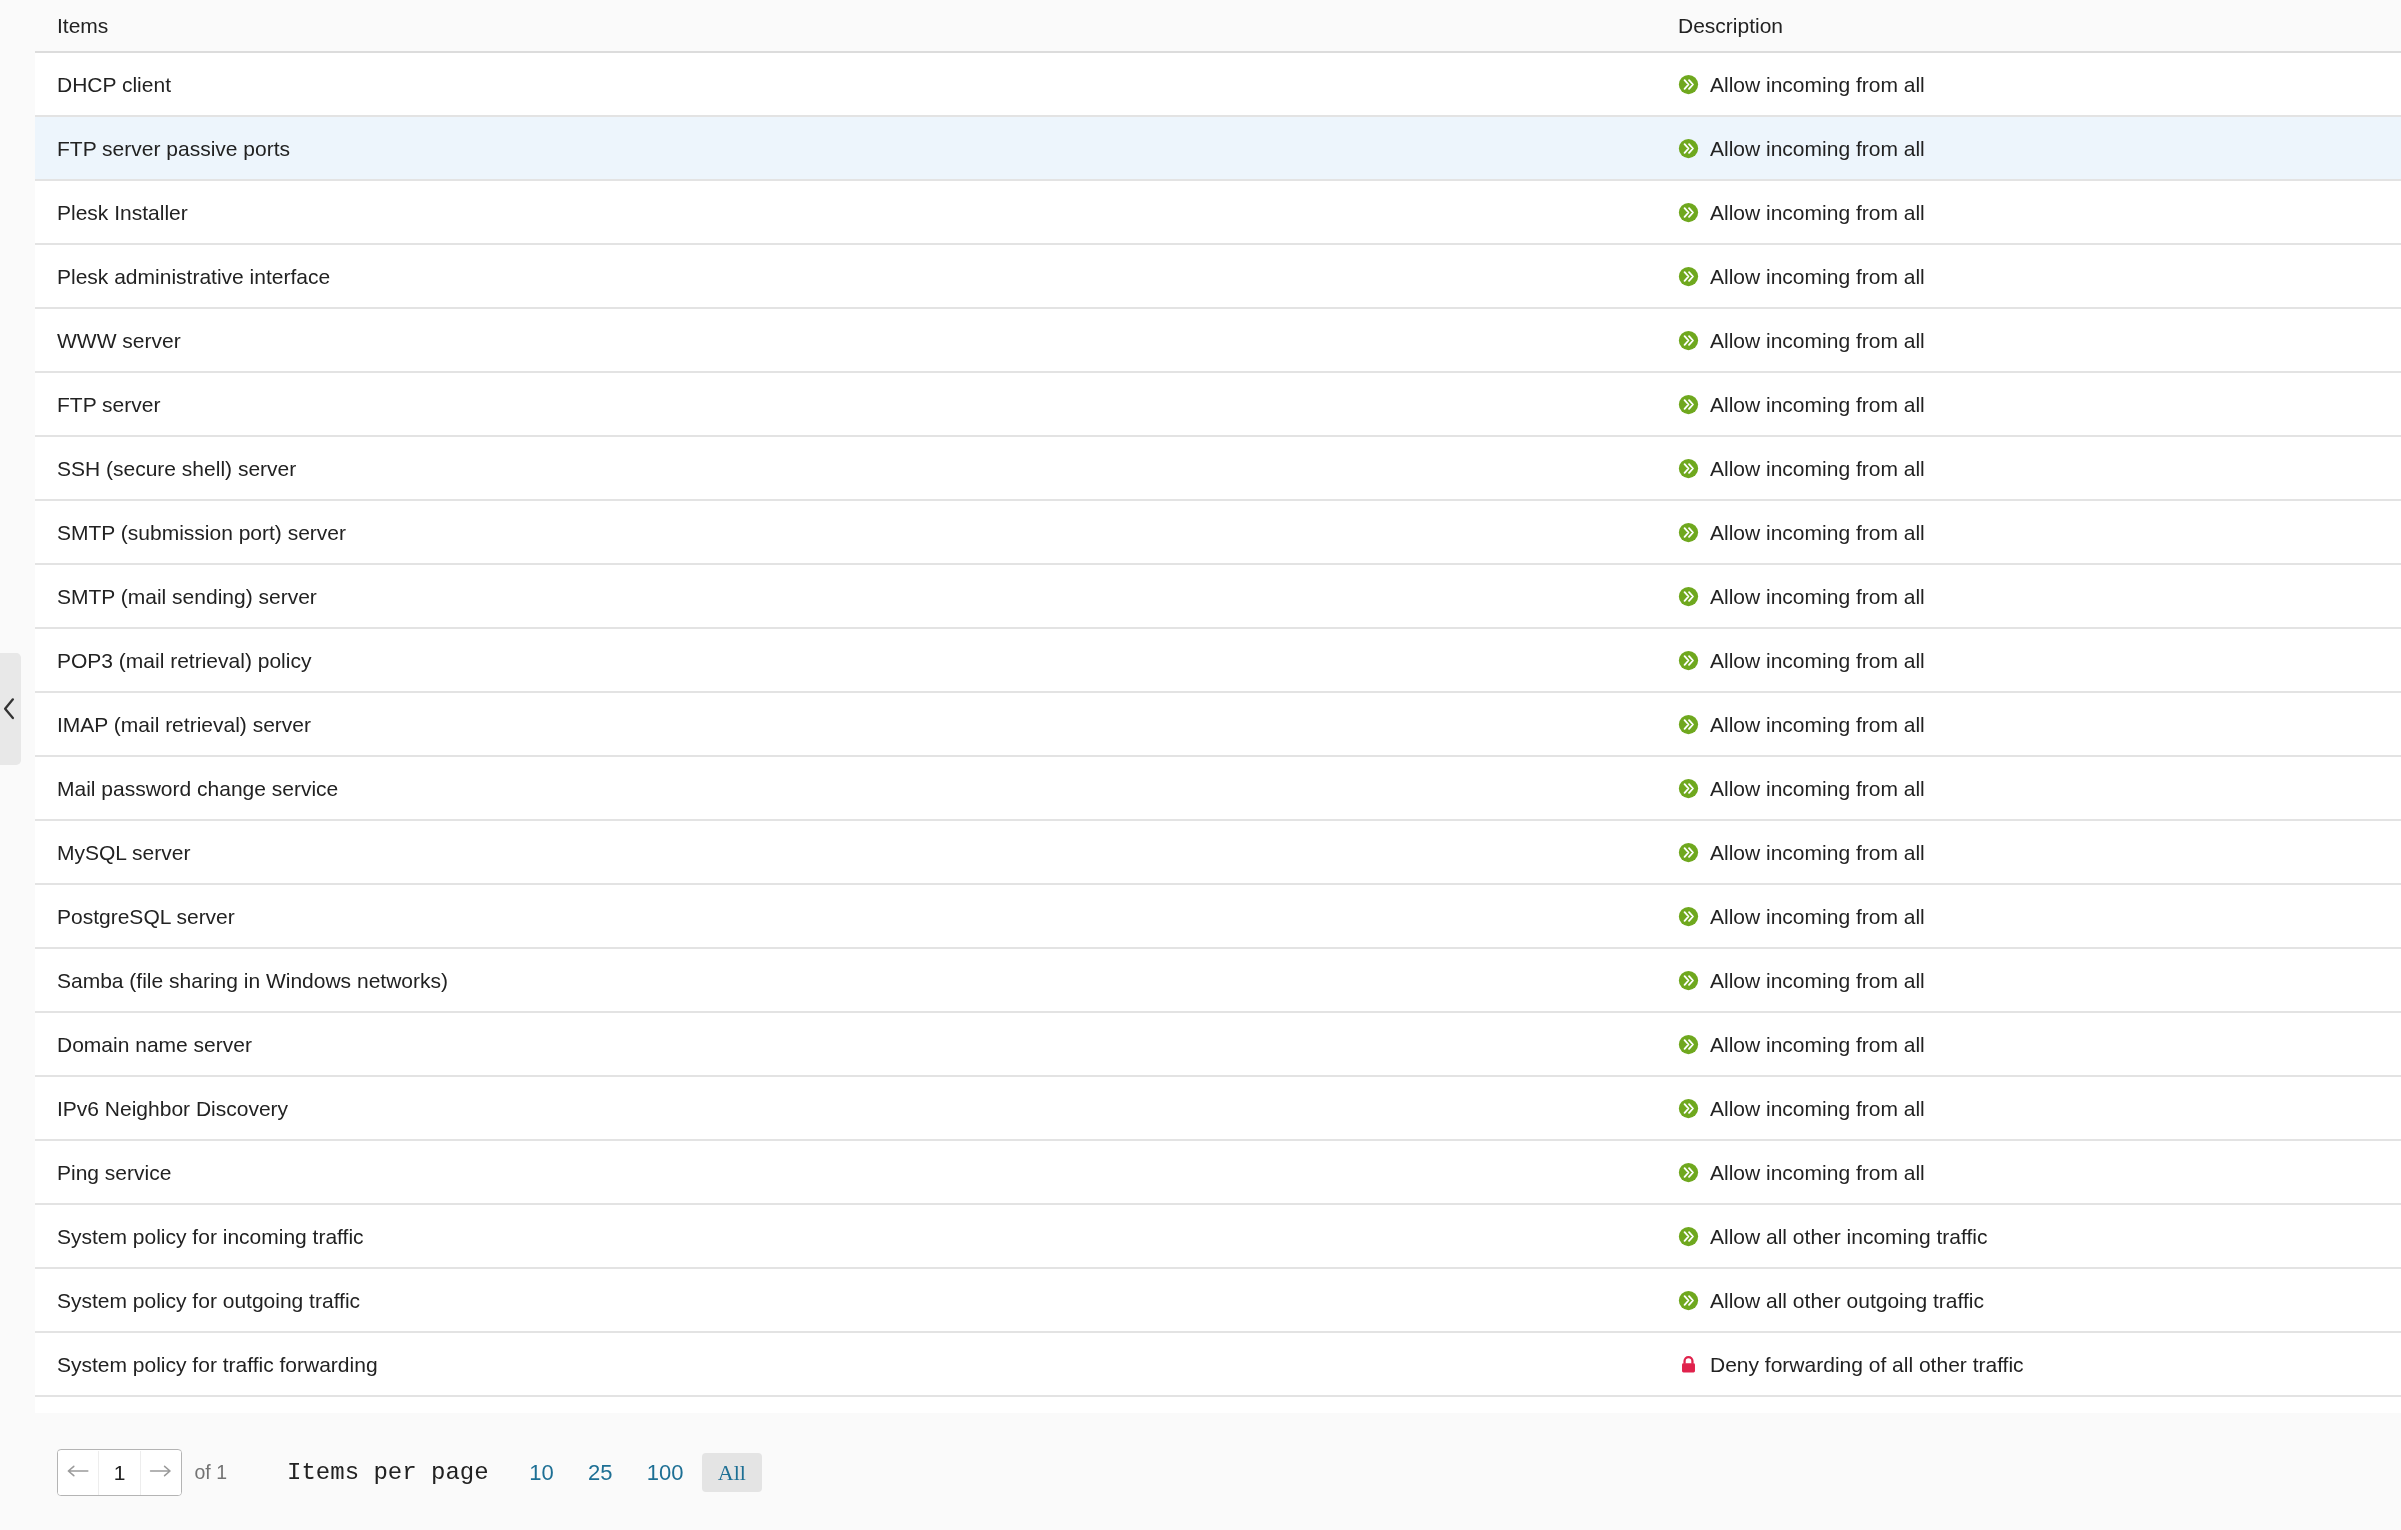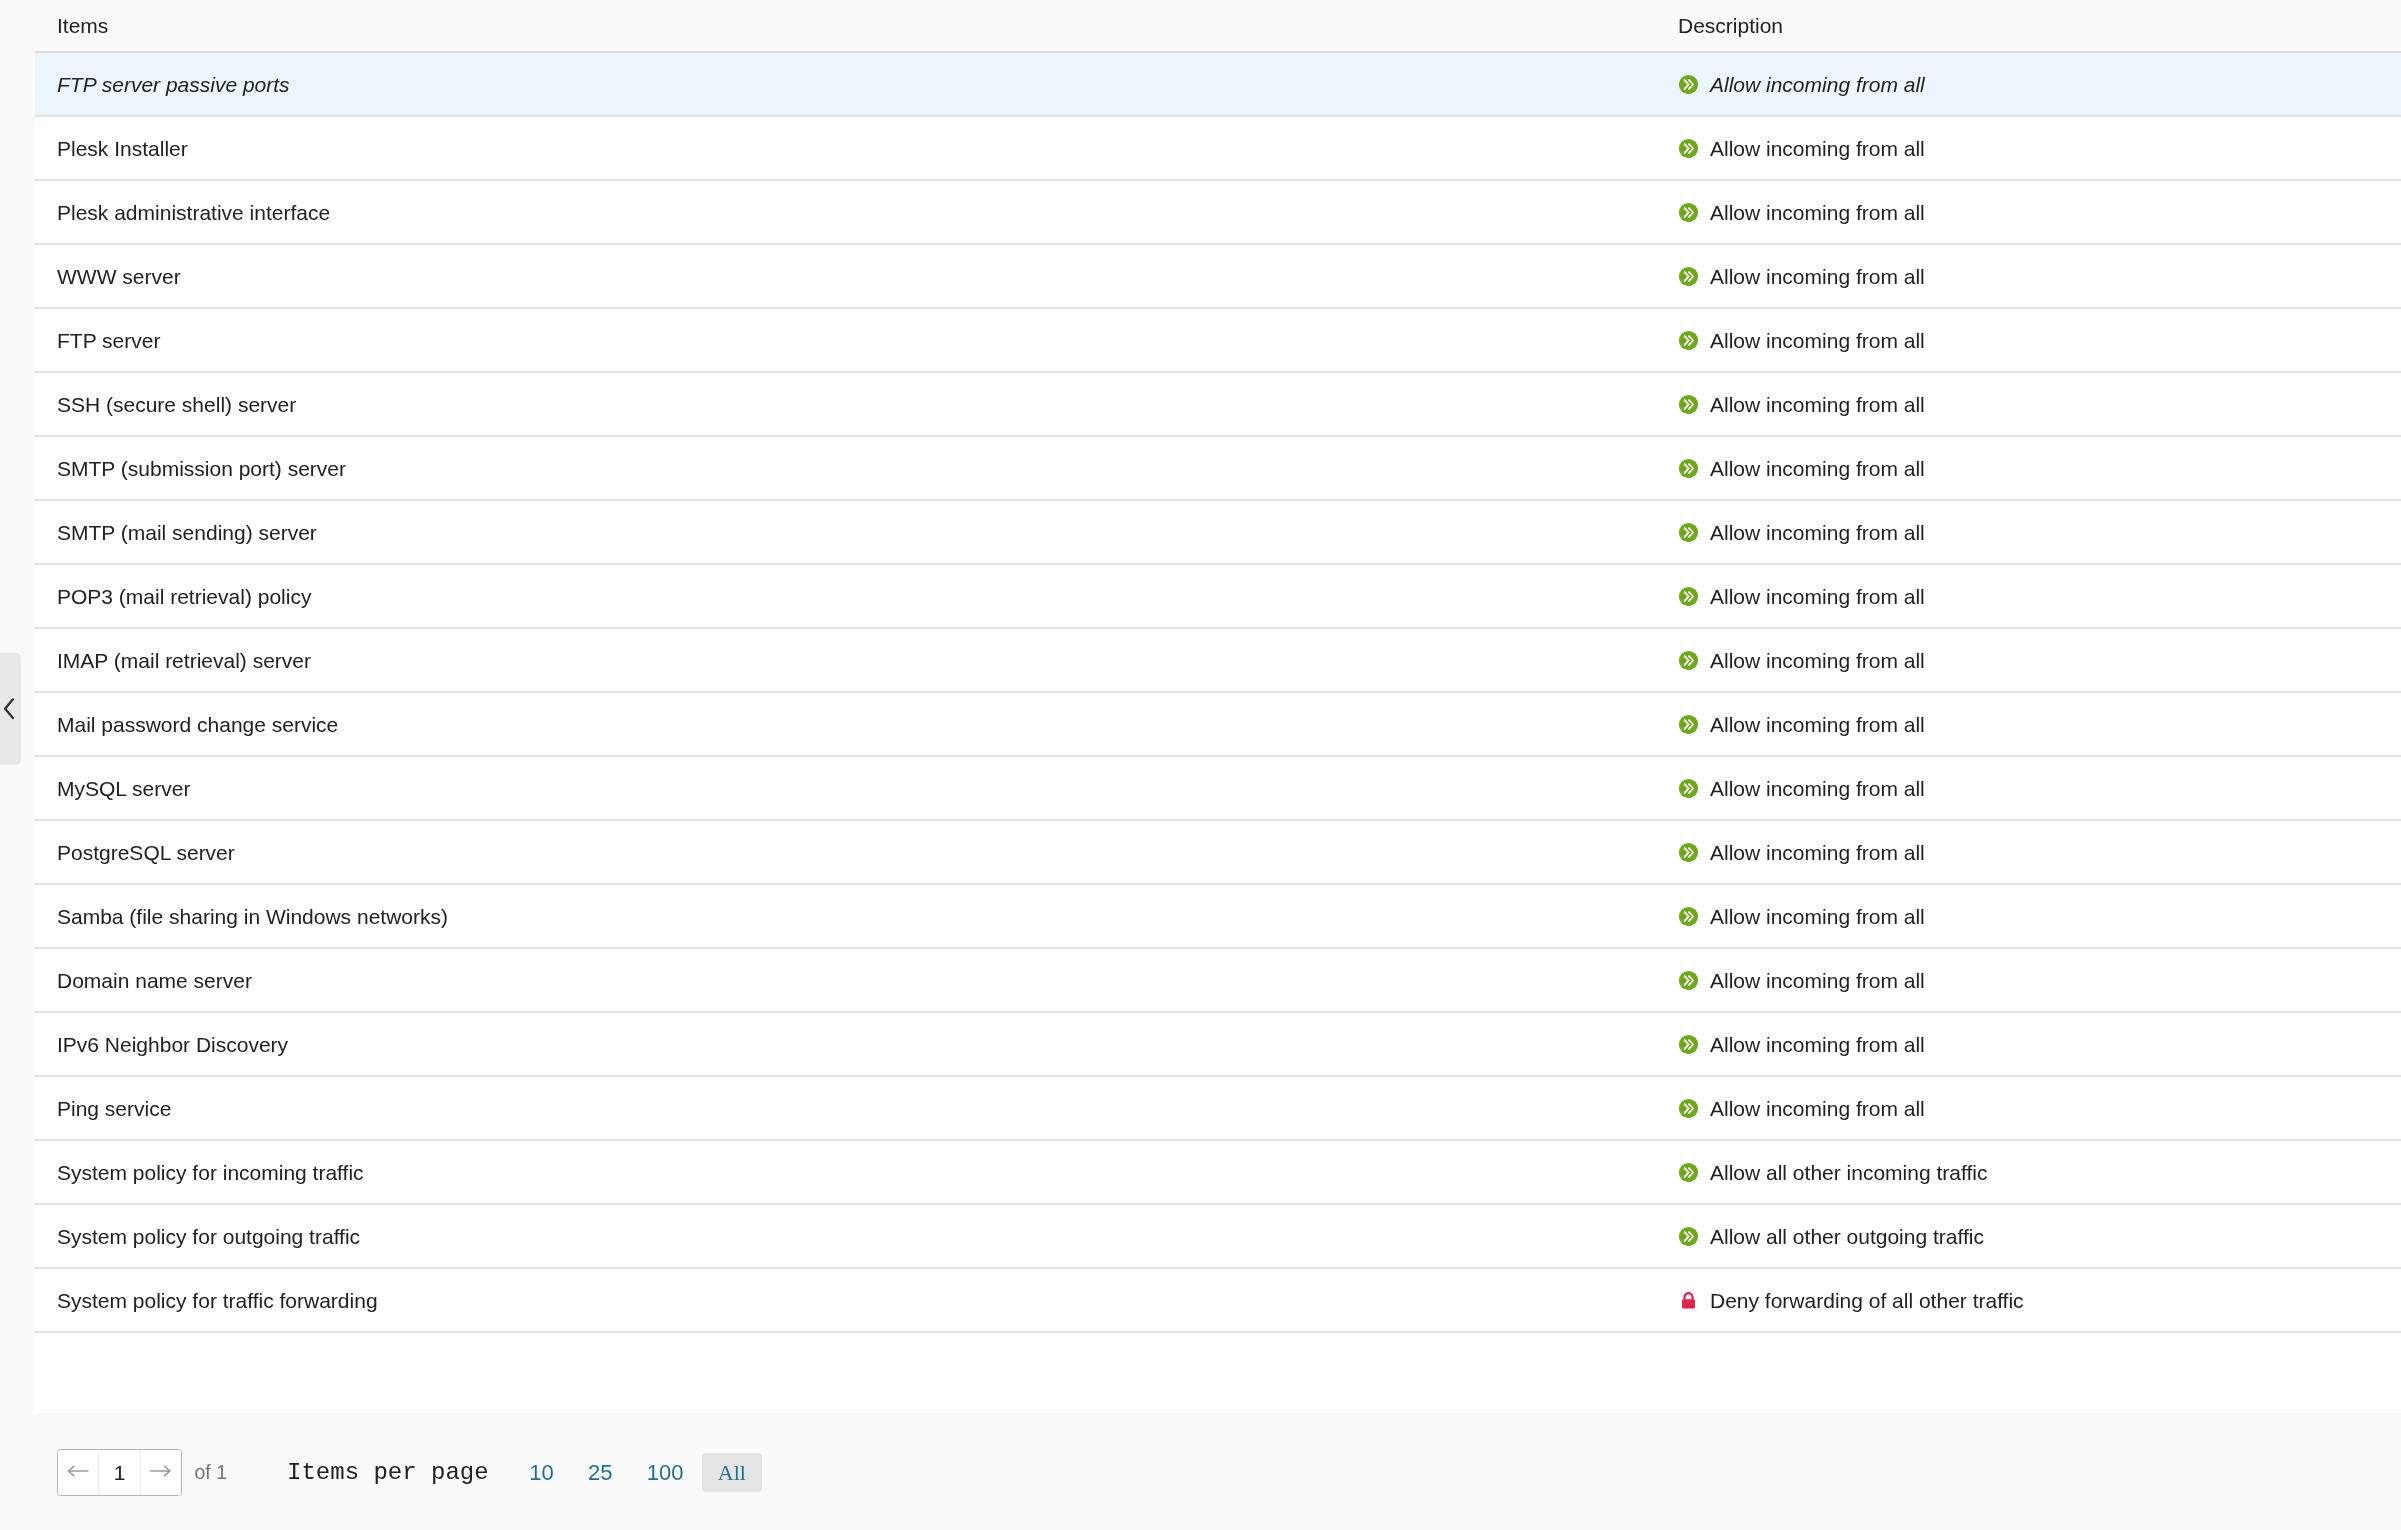--- a/index.html
+++ b/index.html
@@ -80,21 +80,20 @@
 
   .col-name  { width: 1621px; }
   .col-desc  { width: 746px; }
 
   .tbl tbody tr {
     height: 64px;
     background: #ffffff;
   }
   .tbl tbody tr.is-hovered {
     background: #edf5fc;
-    font-style: italic;
   }
   .tbl tbody td {
     border-bottom: 2.3px solid #e3e3e3;
     font-size: 21px;
     color: #222222;
     padding: 0 0 0 22px;
     vertical-align: middle;
     line-height: 1;
   }
   .tbl tbody tr:last-child td { border-bottom: 2.3px solid #e3e3e3; }
@@ -213,20 +212,34 @@
         <col class="col-name">
         <col class="col-desc">
       </colgroup>
       <thead>
         <tr>
           <th>Items</th>
           <th>Description</th>
         </tr>
       </thead>
       <tbody id="tbody">
+          <tr>
+            <td><span>DHCP client</span></td>
+            <td>
+              <div class="desc-cell">
+                <span>
+                  <svg class="status-icon" viewBox="0 0 24 24" aria-hidden="true">
+                    <circle cx="12" cy="12" r="11" fill="#6fa81e"></circle>
+                    <path d="M7.5 7 L12 12 L7.5 17 M12.6 7 L17.1 12 L12.6 17" fill="none" stroke="#ffffff" stroke-width="2.1" stroke-linecap="round" stroke-linejoin="round"></path>
+                  </svg>
+                </span>
+                <span class="desc-text">Allow incoming from all</span>
+              </div>
+            </td>
+          </tr>
           <tr class="is-hovered">
             <td><span>FTP server passive ports</span></td>
             <td>
               <div class="desc-cell">
                 <span>
                   <svg class="status-icon" viewBox="0 0 24 24" aria-hidden="true">
                     <circle cx="12" cy="12" r="11" fill="#6fa81e"></circle>
                     <path d="M7.5 7 L12 12 L7.5 17 M12.6 7 L17.1 12 L12.6 17" fill="none" stroke="#ffffff" stroke-width="2.1" stroke-linecap="round" stroke-linejoin="round"></path>
                   </svg>
                 </span>

